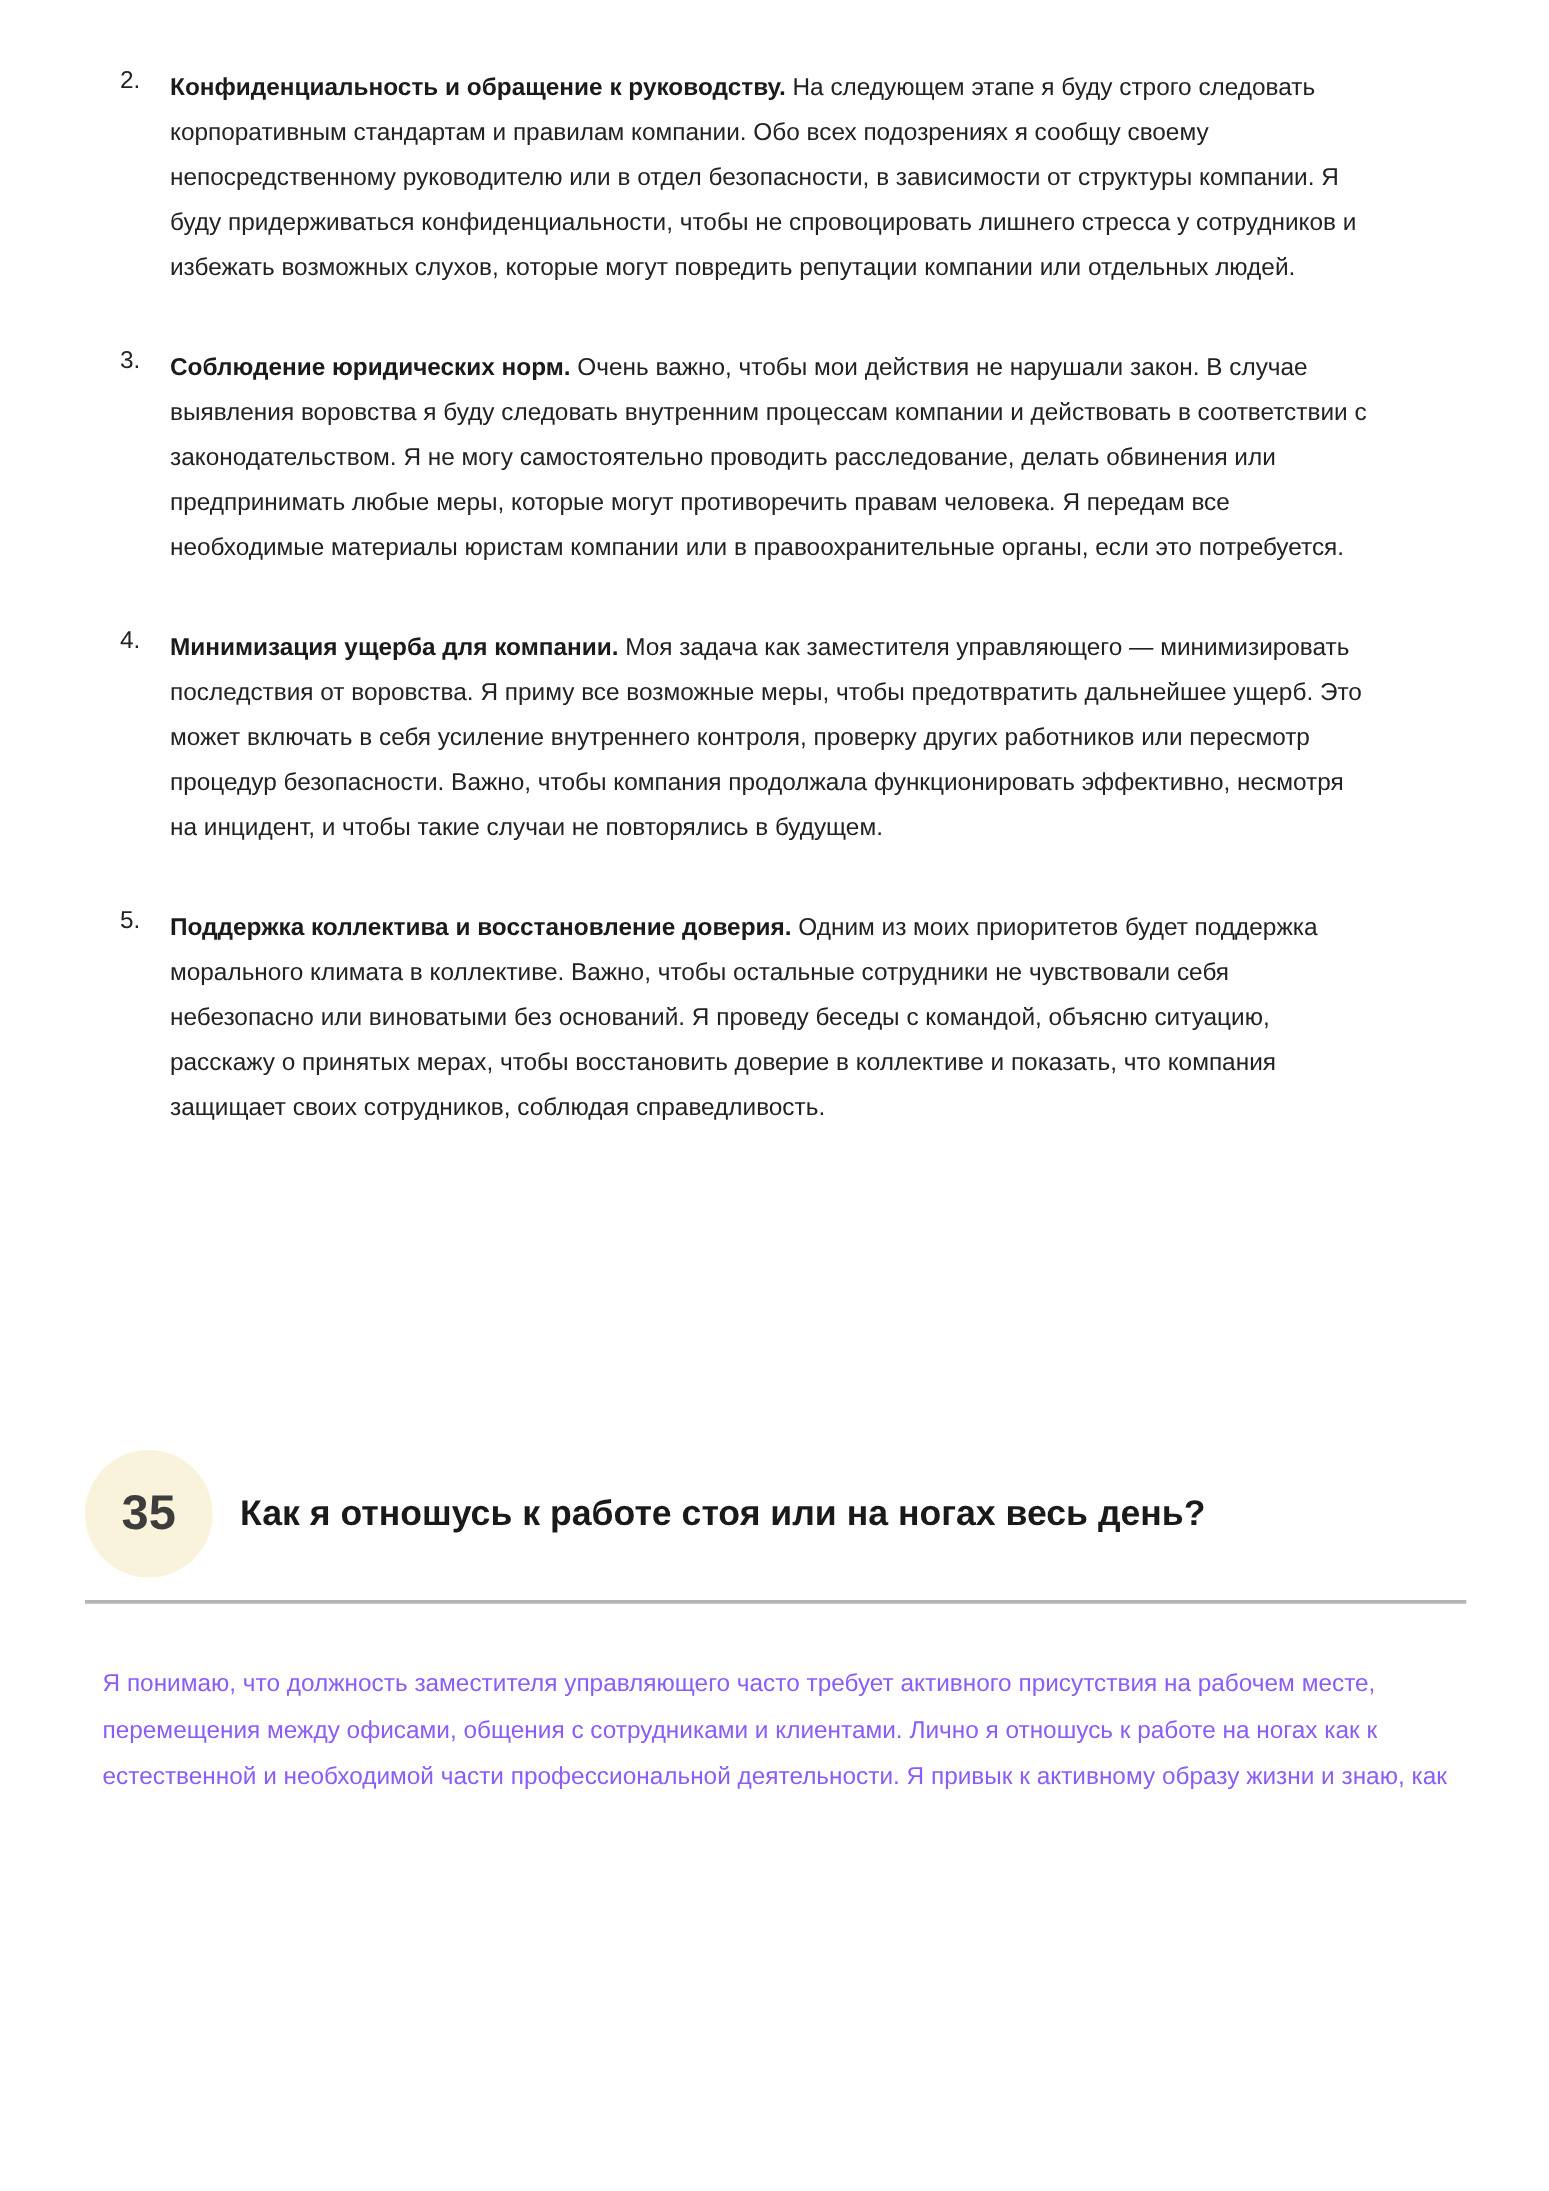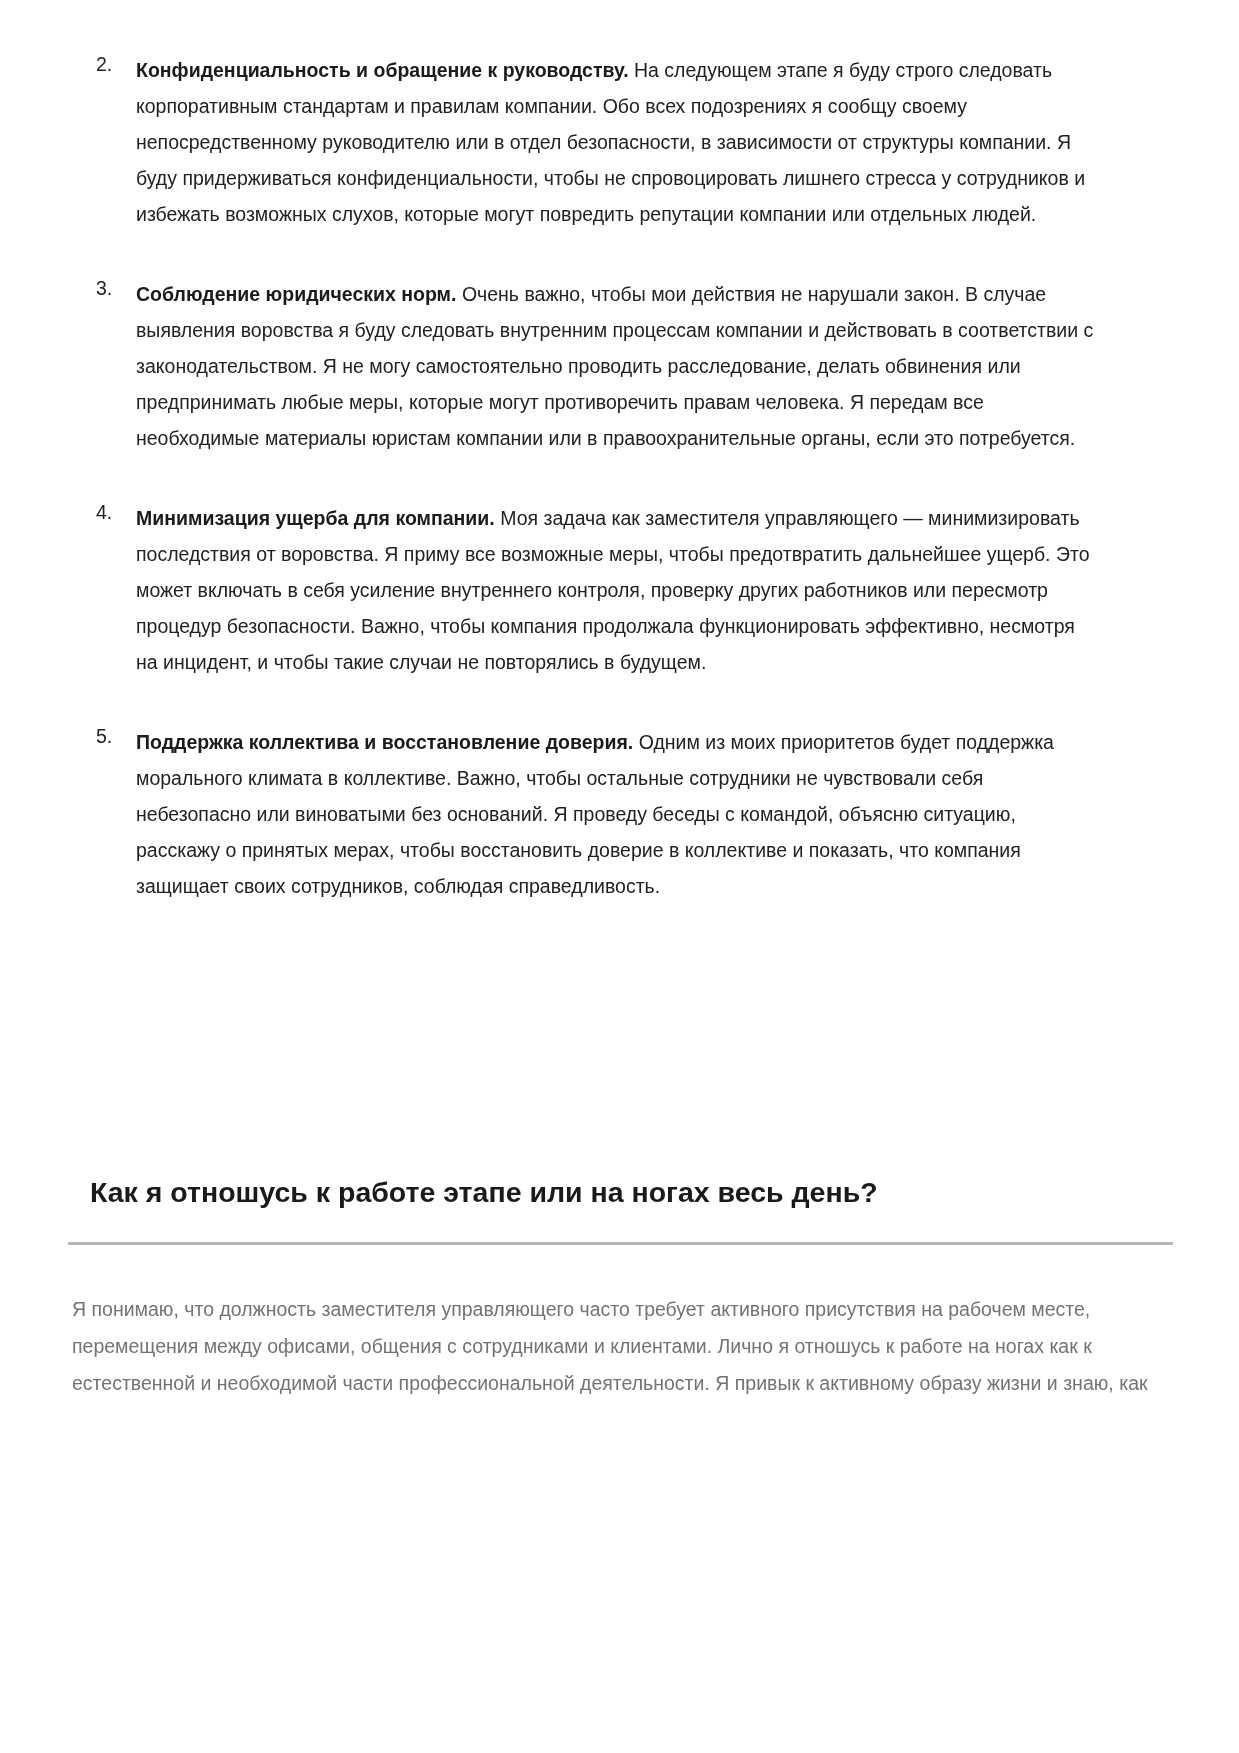--- a/index.html
+++ b/index.html
@@ -75,25 +75,25 @@
     color: #1a1a1a;
   }
   .divider {
     border: none;
     height: 3px;
     margin: 18px 0 0 0;
     width: 100%;
   }
   
   .answer-paragraph {
-    margin: 46px 0 0 4px;
+    margin: 46px 0 0 14px;
     max-width: 1090px;
     font-size: 19.5px;
     line-height: 37px;
-    color: #737373;
+    color: #8b5cf6;
   }
 </style>
 </head>
 <body>
 
 <div class="page">
 
   <ol class="answer-list">
     <li class="list-item">
       <span class="item-num">2.</span>
@@ -108,19 +108,22 @@
       <p class="item-text"><strong>Минимизация ущерба для компании.</strong><span> Моя задача как заместителя управляющего — минимизировать последствия от воровства. Я приму все возможные меры, чтобы предотвратить дальнейшее ущерб. Это может включать в себя усиление внутреннего контроля, проверку других работников или пересмотр процедур безопасности. Важно, чтобы компания продолжала функционировать эффективно, несмотря на инцидент, и чтобы такие случаи не повторялись в будущем.</span></p>
     </li>
     <li class="list-item">
       <span class="item-num">5.</span>
       <p class="item-text"><strong>Поддержка коллектива и восстановление доверия.</strong><span> Одним из моих приоритетов будет поддержка морального климата в коллективе. Важно, чтобы остальные сотрудники не чувствовали себя небезопасно или виноватыми без оснований. Я проведу беседы с командой, объясню ситуацию, расскажу о принятых мерах, чтобы восстановить доверие в коллективе и показать, что компания защищает своих сотрудников, соблюдая справедливость.</span></p>
     </li>
   </ol>
 
   <section class="question-section">
     <div class="question-header">
-      <h2 class="question-title">Как я отношусь к работе этапе или на ногах весь день?</h2>
+      <div class="question-badge" style="background: rgb(250, 243, 220); color: rgb(61, 61, 61);">
+        <span>35</span>
+      </div>
+      <h2 class="question-title">Как я отношусь к работе стоя или на ногах весь день?</h2>
     </div>
     <hr class="divider" style="background: rgb(181, 181, 181);">
     <p class="answer-paragraph">Я понимаю, что должность заместителя управляющего часто требует активного присутствия на рабочем месте, перемещения между офисами, общения с сотрудниками и клиентами. Лично я отношусь к работе на ногах как к естественной и необходимой части профессиональной деятельности. Я привык к активному образу жизни и знаю, как</p>
   </section>
 
 </div>
 
 </body></html>

